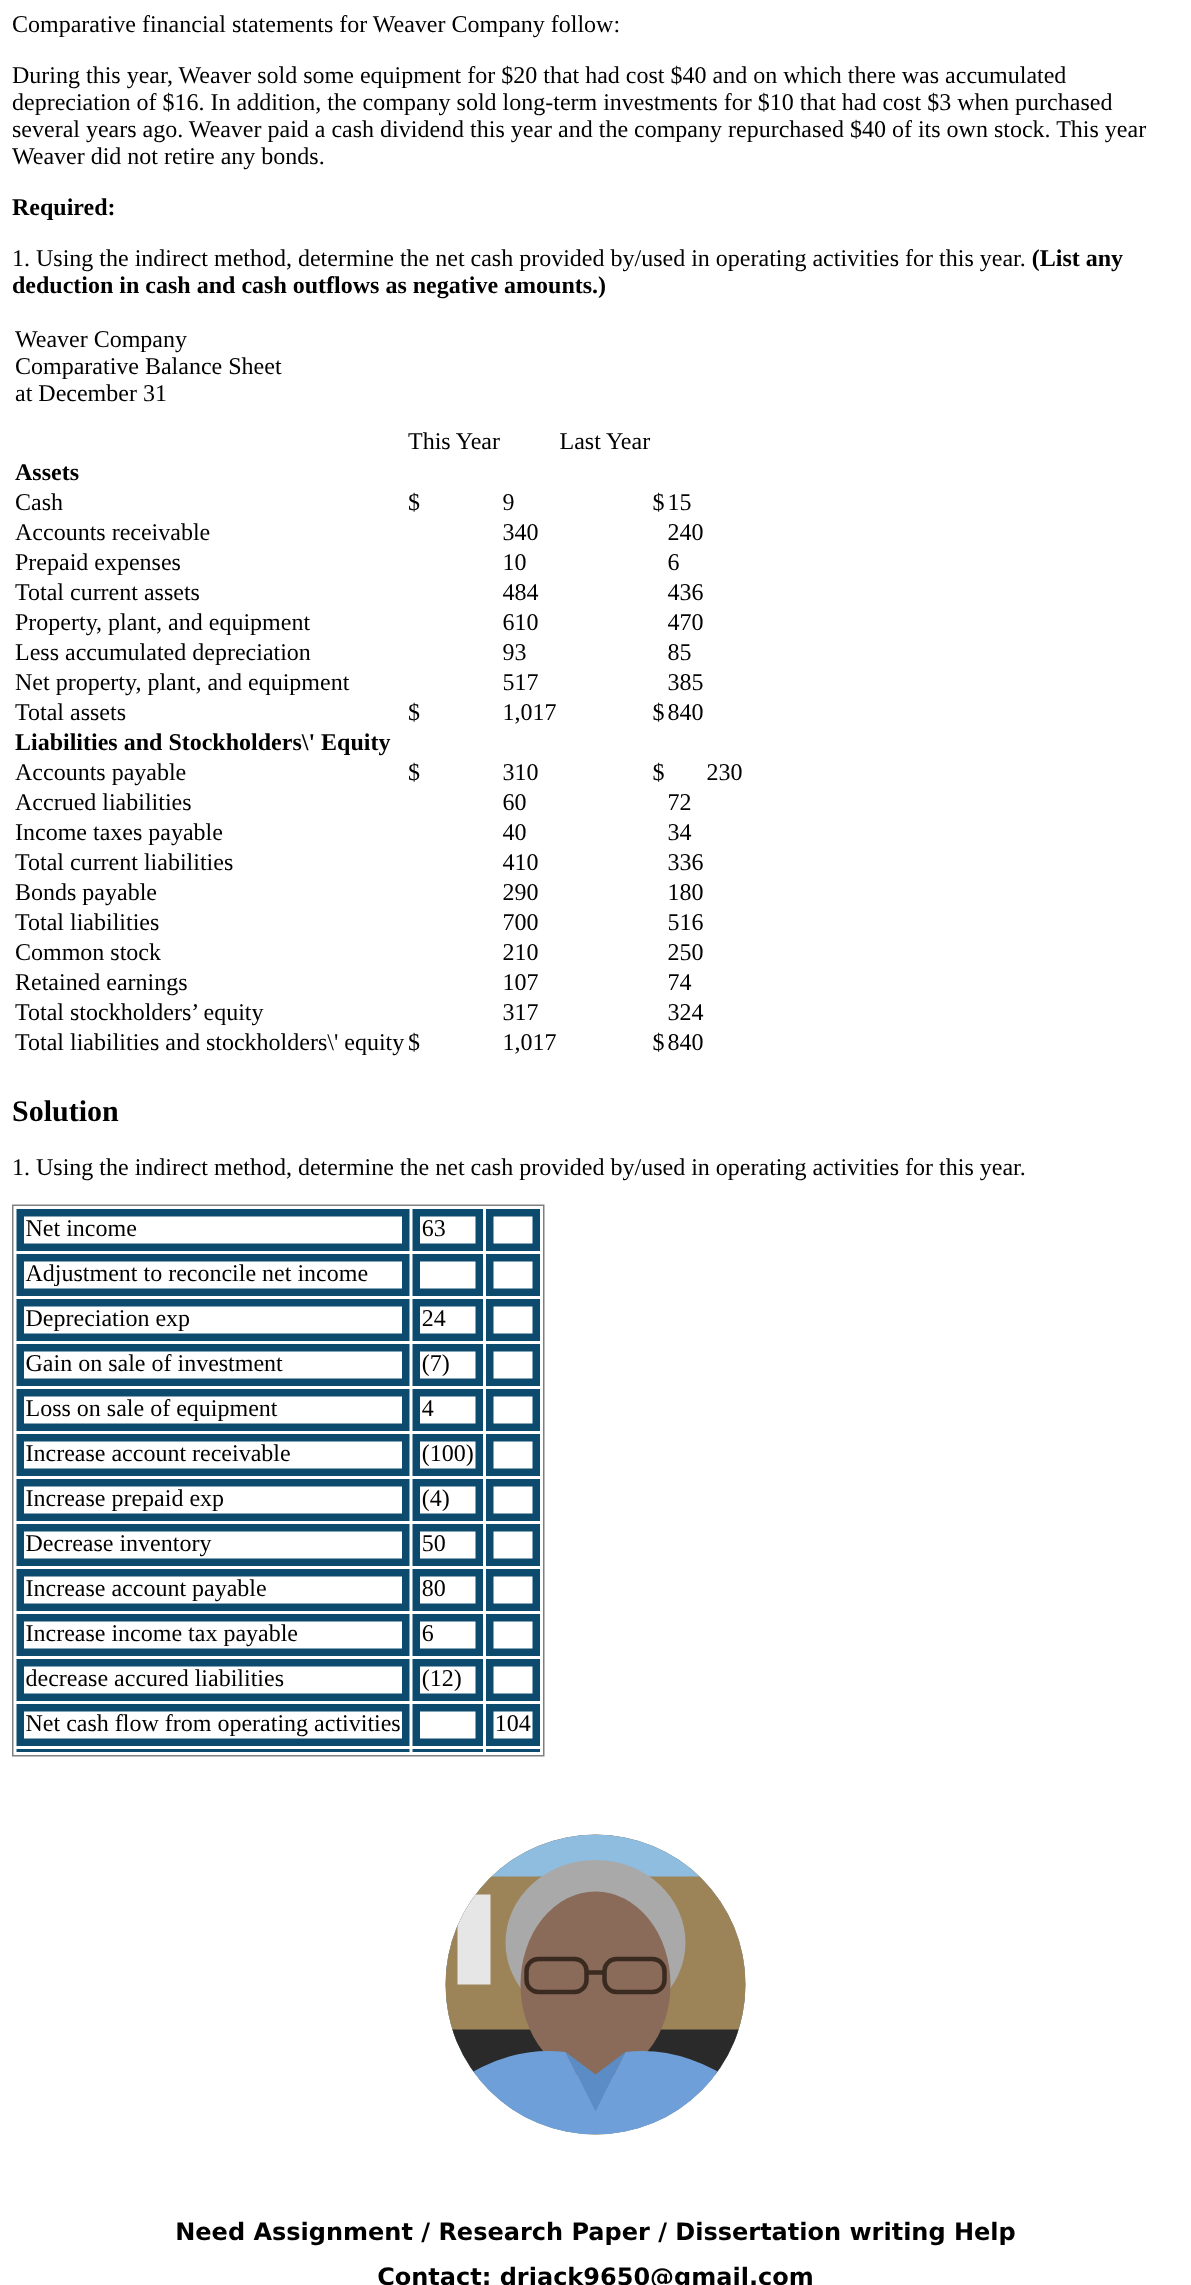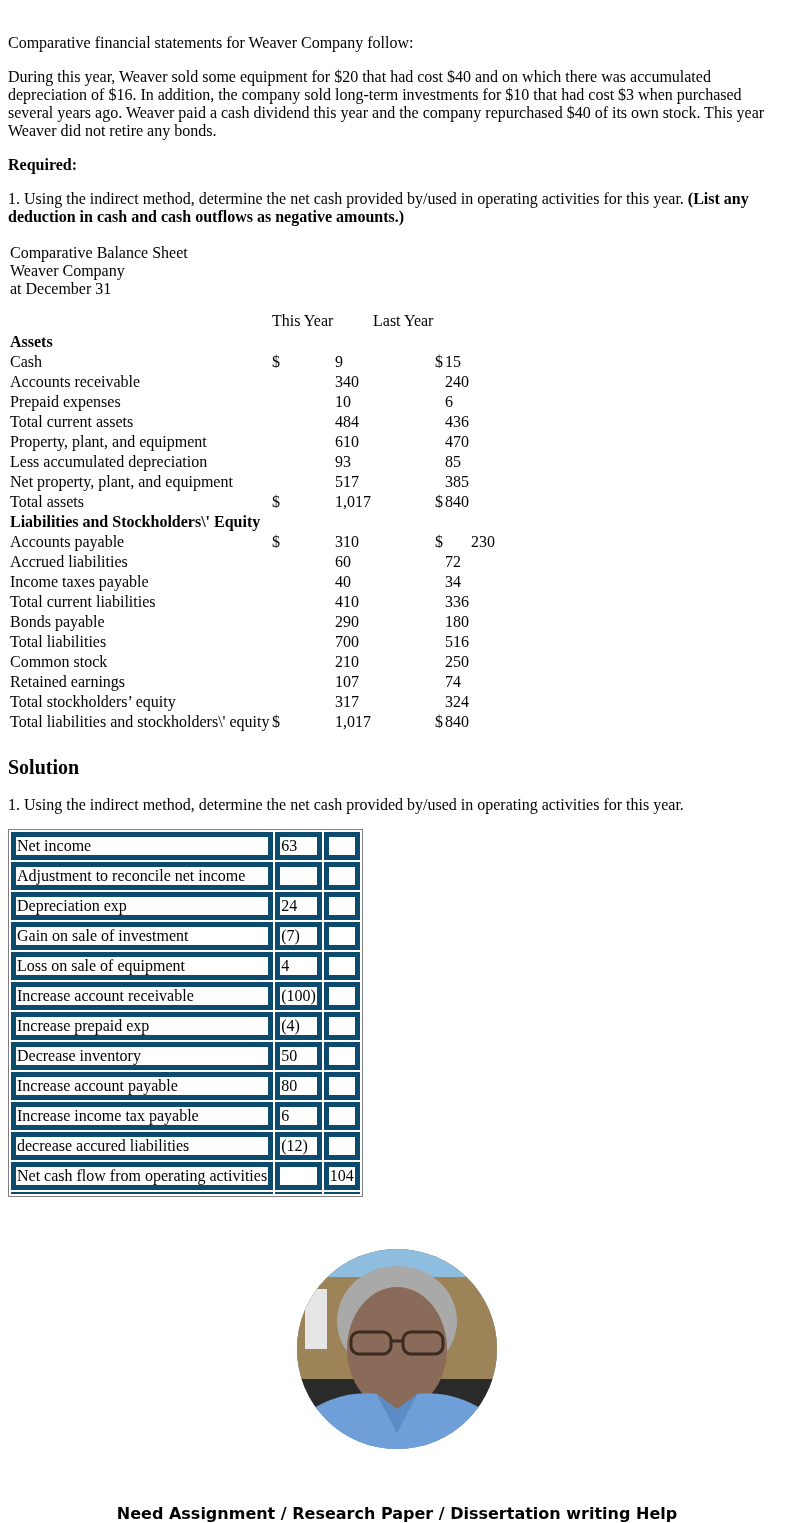--- a/index.html
+++ b/index.html
@@ -5,21 +5,21 @@
   html, body { margin: 0; padding: 0; background: #ffffff; }
   body {
     width: 794px;
     font-family: "Liberation Serif", serif;
     font-size: 16px;
     color: #000;
     line-height: 18px;
   }
   .page { padding: 0 8px; }
   p { margin: 0; }
-  .intro { padding-top: 8px; margin-top: 26px; }
+  .intro { padding-top: 8px; }
   .para { margin-top: 16px; }
   .req { margin-top: 16px; font-weight: bold; }
   .q1 { margin-top: 16px; }
   .q1 b { font-weight: bold; }
 
   
   .bs { margin-top: 18px; position: relative; }
   .bs-row { position: relative; height: 20px; line-height: 20px; }
   .bs-head { height: 18px; line-height: 18px; }
   .bs-label { position: absolute; left: 2px; white-space: nowrap; }
@@ -73,24 +73,24 @@
 <body>
 
 <div class="page">
   <p class="intro">Comparative financial statements for Weaver Company follow:</p>
   <p class="para">During this year, Weaver sold some equipment for $20 that had cost $40 and on which there was accumulated depreciation of $16. In addition, the company sold long-term investments for $10 that had cost $3 when purchased several years ago. Weaver paid a cash dividend this year and the company repurchased $40 of its own stock. This year Weaver did not retire any bonds.</p>
   <p class="req">Required:</p>
   <p class="q1"><span>1. Using the indirect method, determine the net cash provided by/used in operating activities for this year. </span><b>(List any deduction in cash and cash outflows as negative amounts.)</b></p>
 
   <div class="bs">
     <div class="bs-row bs-head">
-        <span class="bs-label">Comparative Balance Sheet</span>
+        <span class="bs-label">Weaver Company</span>
       </div>
     <div class="bs-row bs-head">
-        <span class="bs-label">Weaver Company</span>
+        <span class="bs-label">Comparative Balance Sheet</span>
       </div>
     <div class="bs-row bs-head">
         <span class="bs-label">at December 31</span>
       </div>
     <div class="bs-row" style="height:22px;line-height:22px;margin-top:12px">
       <span class="c-ty-h">This Year</span>
       <span class="c-ly-h">Last Year</span>
     </div>
     <div id="bs-rows">
         <div class="bs-row">

